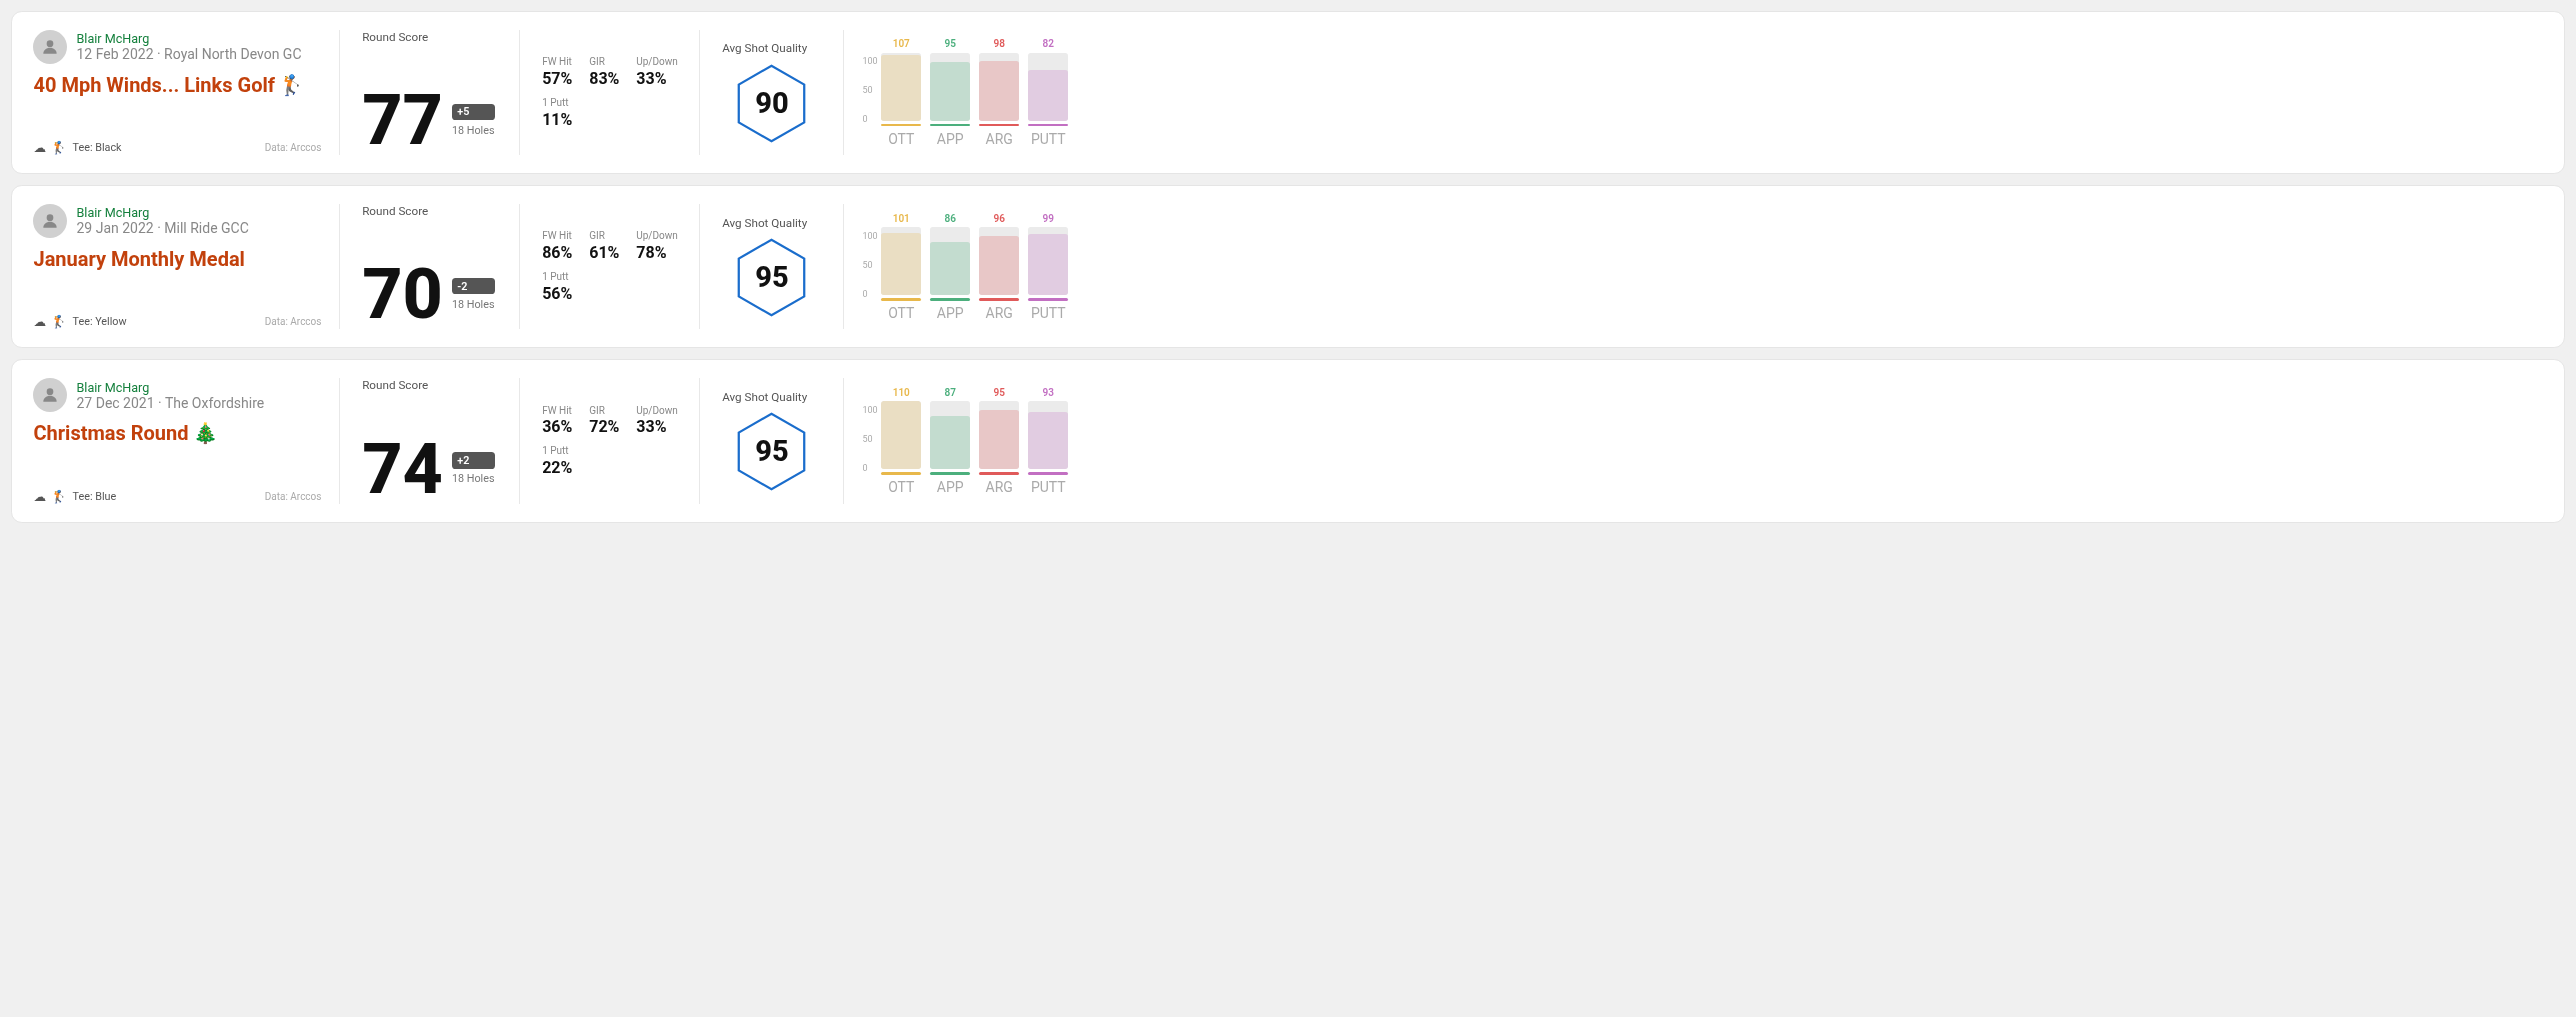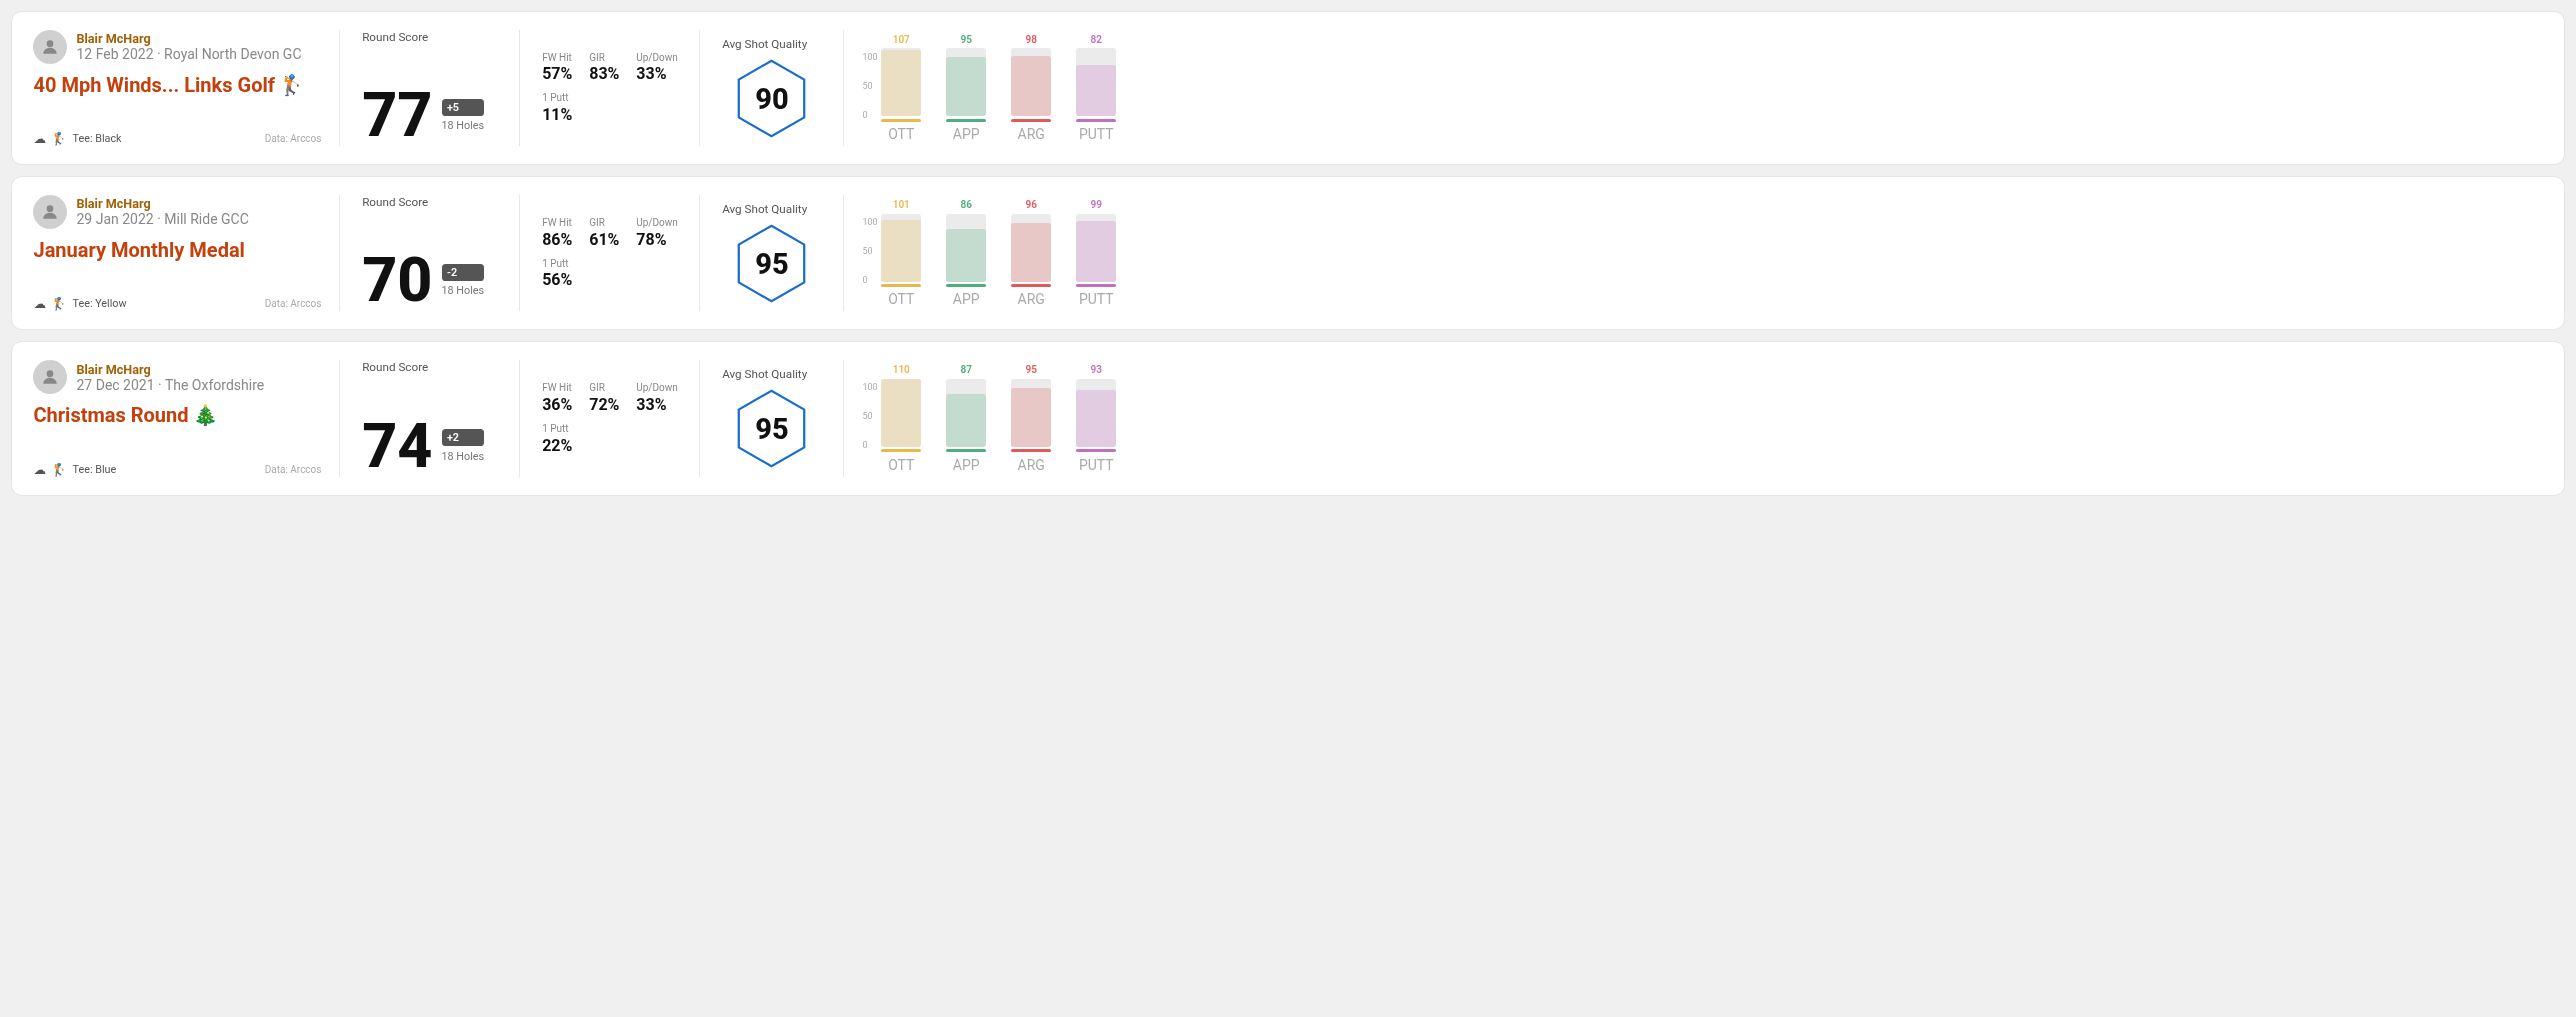--- a/index.html
+++ b/index.html
@@ -39,22 +39,22 @@
       border-radius: 50%;
       background: #d0d0d0;
       display: flex;
       align-items: center;
       justify-content: center;
       flex-shrink: 0;
     }
     .avatar svg { width: 20px; height: 20px; fill: #888; }
     .user-name {
       font-size: 12.6px;
-      font-weight: 700;
-      color: #a16207;
+      font-weight: 400;
+      color: #15803d;
     }
     .user-date {
       font-size: 14px;
       color: #888;
     }
     .round-title {
       font-size: 20px;
       font-weight: 700;
       color: #c2410c;
       margin-bottom: 10.8px;
@@ -90,21 +90,21 @@
       font-size: 11.7px;
       color: #555;
       margin-bottom: 5.4px;
     }
     .score-row {
       display: flex;
       align-items: center;
       gap: 9px;
     }
     .score-number {
-      font-size: 61px;
+      font-size: 70px;
       font-weight: 800;
       color: #111;
       line-height: 1;
     }
     .score-details {
       display: flex;
       flex-direction: column;
       gap: 3.6px;
     }
     .score-badge {
@@ -183,22 +183,22 @@
     }
     .chart-section {
       flex: 1;
       padding: 0 0 0 18px;
       display: flex;
       flex-direction: column;
       justify-content: center;
     }
     .chart-bars {
       display: flex;
-      gap: 25px;
-      align-items: center;
+      gap: 9px;
+      align-items: flex-start;
       height: 108px;
     }
     .chart-bar-group {
       display: flex;
       flex-direction: column;
       align-items: center;
       gap: 1.8px;
     }
     .bar-value {
       font-size: 10px;

